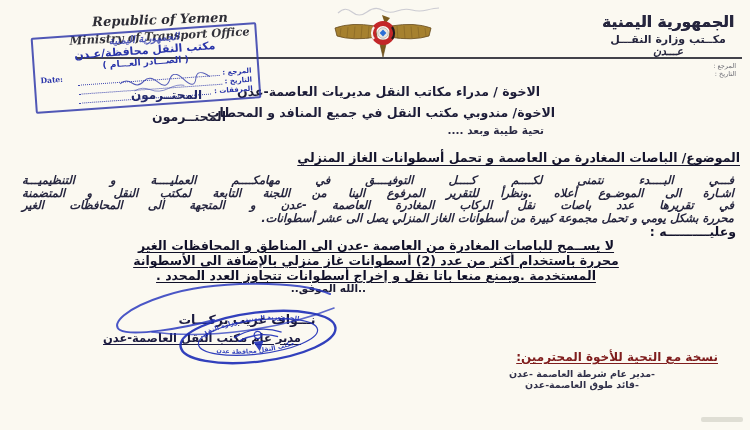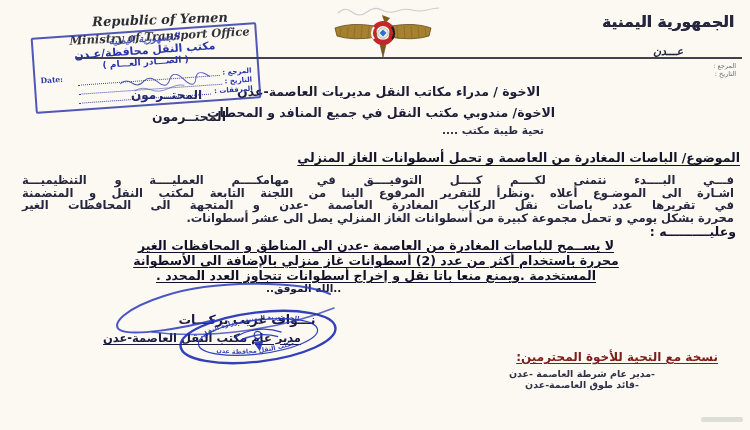--- a/index.html
+++ b/index.html
@@ -41,28 +41,28 @@
   .to1{right:210px;top:84px;font-size:12.5px;font-weight:800;}
   .to2{right:195px;top:105px;font-size:12.5px;font-weight:800;}
   .hon1{left:131px;top:88px;font-size:12px;font-weight:800;color:#23296b;z-index:4;}
   .hon2{left:152px;top:109px;font-size:12.5px;font-weight:800;}
   .greet{right:206px;top:124px;font-size:10.5px;font-weight:600;color:#2b2b45;}
 
   
   .subject{right:10px;top:150px;font-size:12.5px;font-weight:800;color:#14142c;
         text-decoration:underline;text-underline-offset:3px;text-decoration-thickness:1.4px;}
   .body-block{left:22px;top:174px;width:712px;color:#26263f;font-size:11.5px;font-weight:700;}
-  .bline{height:12.6px;line-height:12.6px;text-align:justify;text-align-last:justify;direction:rtl;}
+  .bline{height:12.6px;line-height:12.6px;text-align:justify;text-align-last:justify;direction:rtl;font-style:italic;}
   .bline.last{text-align-last:right;}
   .therefore{right:14px;top:224px;font-size:12.5px;font-weight:800;color:#14142c;}
 
   .directive{left:70px;top:238px;width:612px;text-align:center;color:#101028;
         font-size:12.5px;font-weight:800;}
   .dline{line-height:15px;text-decoration:underline;text-underline-offset:2px;text-decoration-thickness:1.3px;}
-  .closing{left:266px;top:282px;width:100px;text-align:left;font-size:10.5px;font-weight:800;color:#1b1b33;}
+  .closing{left:266px;top:282px;width:100px;text-align:right;font-size:10.5px;font-weight:800;color:#1b1b33;}
 
   
   .sig-name{left:156px;top:312px;width:182px;text-align:center;font-size:12.5px;font-weight:800;color:#1b1b40;z-index:2;}
   .sig-title{left:95px;top:331px;width:214px;text-align:center;font-size:11.5px;font-weight:800;color:#1b1b40;
         text-decoration:underline;text-underline-offset:2px;z-index:2;}
   .sig-svg{left:92px;top:278px;z-index:3;}
   .oval-svg{left:174px;top:304px;z-index:4;overflow:visible;}
 
   
   .cc-head{right:32px;top:350px;font-size:12px;font-weight:800;color:#7f1d1d;
@@ -120,34 +120,35 @@
     <path d="M49,1 L57,4 L52,10 Z" fill="#7c5c1e"></path>
     <path d="M46,26 L54,26 L50,43 Z" fill="#7c5c1e" stroke="#594216" stroke-width="0.6"></path>
     <circle cx="50" cy="19" r="9.5" fill="none" stroke="#c32729" stroke-width="5"></circle>
     <path d="M41,13 A10,10 0 0 0 41,25" stroke="#f4f2ea" stroke-width="2.2" fill="none"></path>
     <path d="M59,13 A10,10 0 0 1 59,25" stroke="#1c1c1c" stroke-width="2.2" fill="none"></path>
     <circle cx="50" cy="19" r="5.3" fill="#ece9e0" stroke="#88888f" stroke-width="0.5"></circle>
     <rect x="47.6" y="16.6" width="4.8" height="4.8" transform="rotate(45 50 19)" fill="#2a6fd6"></rect>
   </svg>
 
   <div class="abs rep-title rtl">الجمهورية اليمنية</div>
+  <div class="abs office-line rtl">مكــتب وزارة النقـــل</div>
   <div class="abs city rtl">عـــدن</div>
 
   <div class="abs rule"></div>
 
   <div class="abs ref-sm rtl">
     <div>المرجع :</div>
     <div>التاريخ :</div>
   </div>
 
   <div class="abs to1 rtl ink">الاخوة / مدراء مكاتب النقل مديريات العاصمة-عدن</div>
   <div class="abs hon1 rtl">المحتــرمون</div>
   <div class="abs to2 rtl ink">الاخوة/ مندوبي مكتب النقل في جميع المنافد و المحطات</div>
   <div class="abs hon2 rtl ink">المحتــرمون</div>
-  <div class="abs greet rtl">تحية طيبة مكتب ....</div>
+  <div class="abs greet rtl">تحية طيبة وبعد ....</div>
 
   <div class="abs subject rtl">الموضوع/ الباصات المغادرة من العاصمة و تحمل أسطوانات الغاز المنزلي</div>
 
   <div class="abs body-block">
     <div class="bline">فـــي البــــدء نتمنى لكــــم كــــل التوفيــــق في مهامكــــم العمليــــة و التنظيميـــة</div>
     <div class="bline">اشـارة الى الموضـوع أعلاه .ونظرأ للتقرير المرفوع الينا من اللجنة التابعة لمكتب النقل و المتضمنة</div>
     <div class="bline">في تقريرها عدد باصات نقل الركاب المغادرة العاصمة -عدن و المتجهة الى المحافظات الغير</div>
     <div class="bline last">محررة بشكل يومي و تحمل مجموعة كبيرة من أسطوانات الغاز المنزلي يصل الى عشر أسطوانات.</div>
   </div>
   <div class="abs therefore rtl">وعليــــــــــه :</div>

